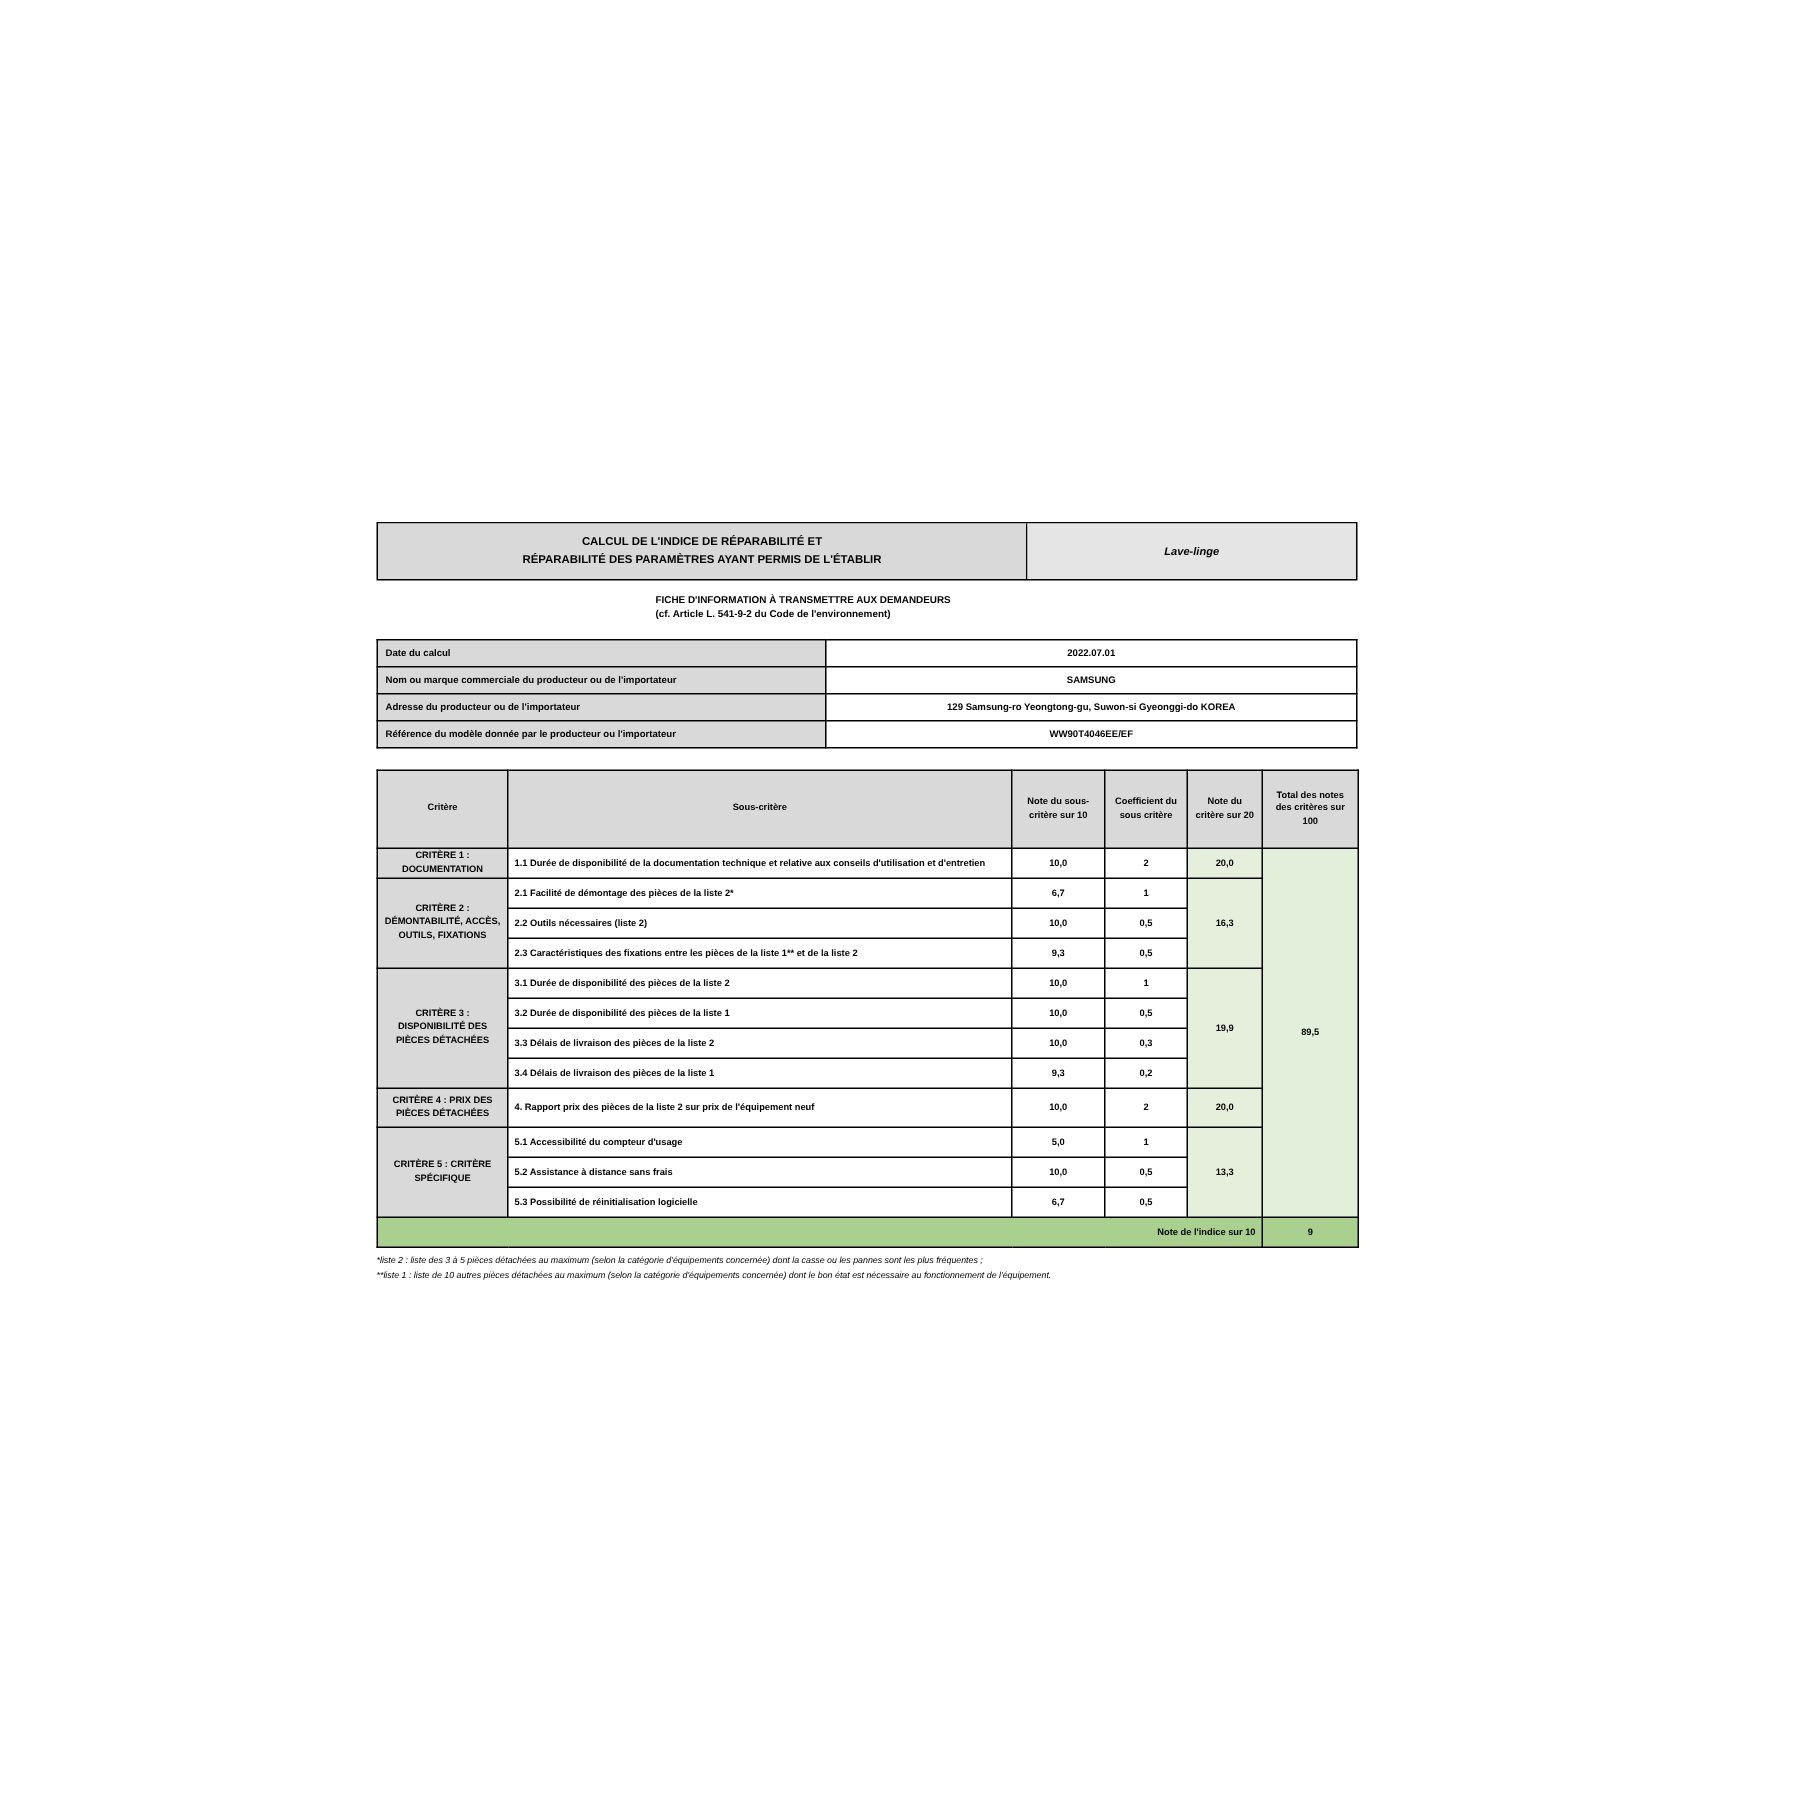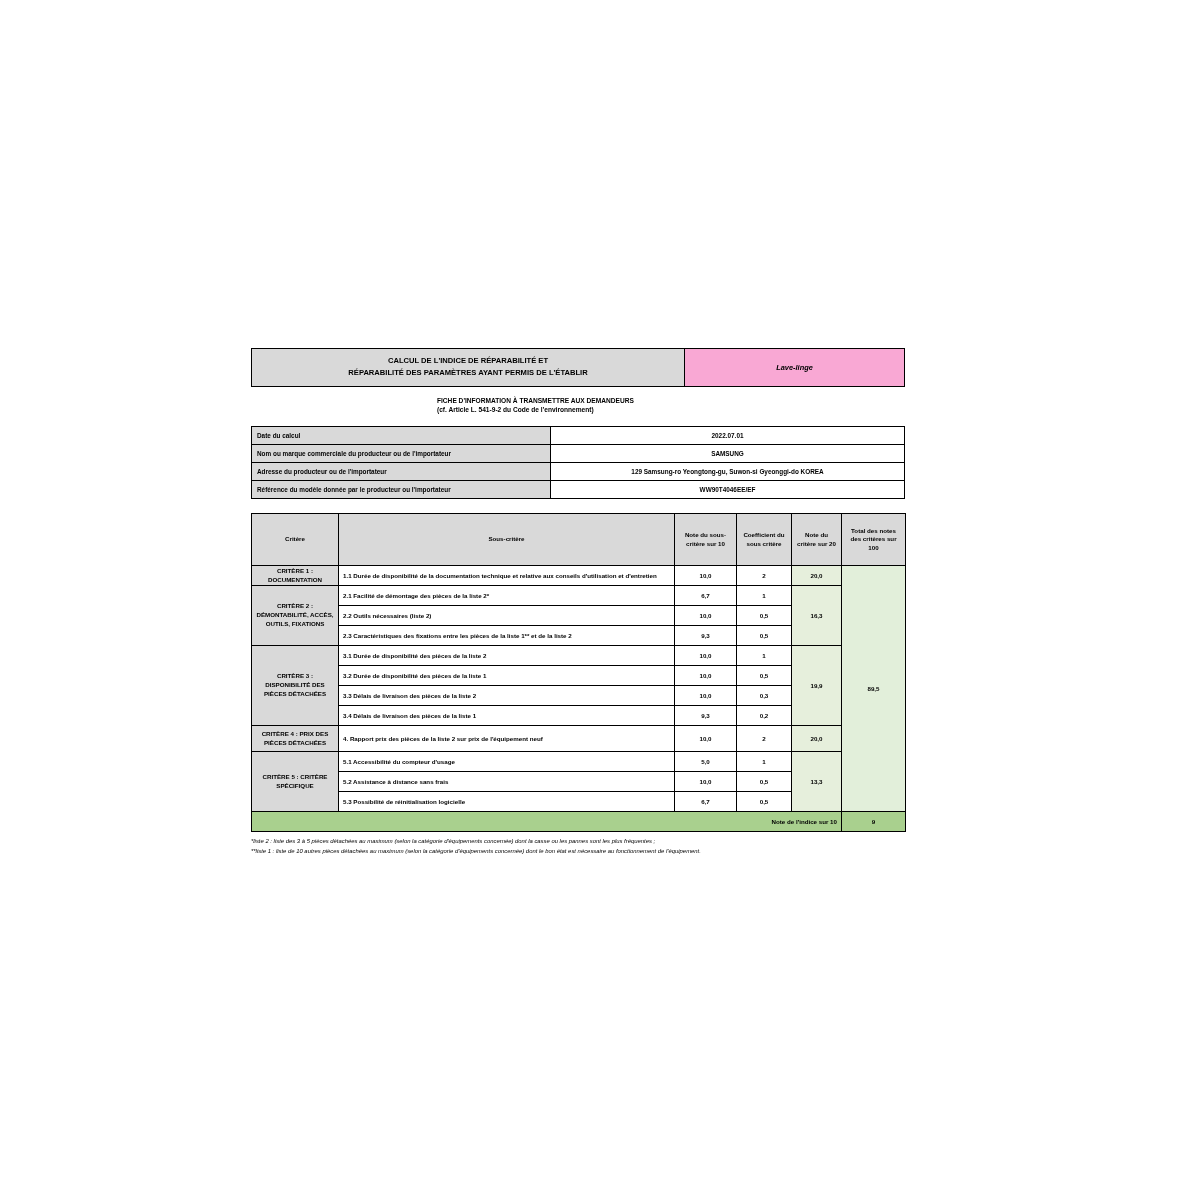--- a/index.html
+++ b/index.html
@@ -35,21 +35,21 @@
     text-align: center;
     font-size: 7.6px;
     font-weight: bold;
     line-height: 1.55;
     padding: 6px 4px 7px 4px;
     box-sizing: border-box;
     border-right: 1px solid #000;
   }
   .header-product {
     flex: 1 1 auto;
-    background: #f9a8d4;
+    background: #e5e5e5;
     text-align: center;
     font-size: 7.4px;
     font-weight: bold;
     font-style: italic;
     display: flex;
     align-items: center;
     justify-content: center;
     box-sizing: border-box;
   }
 

